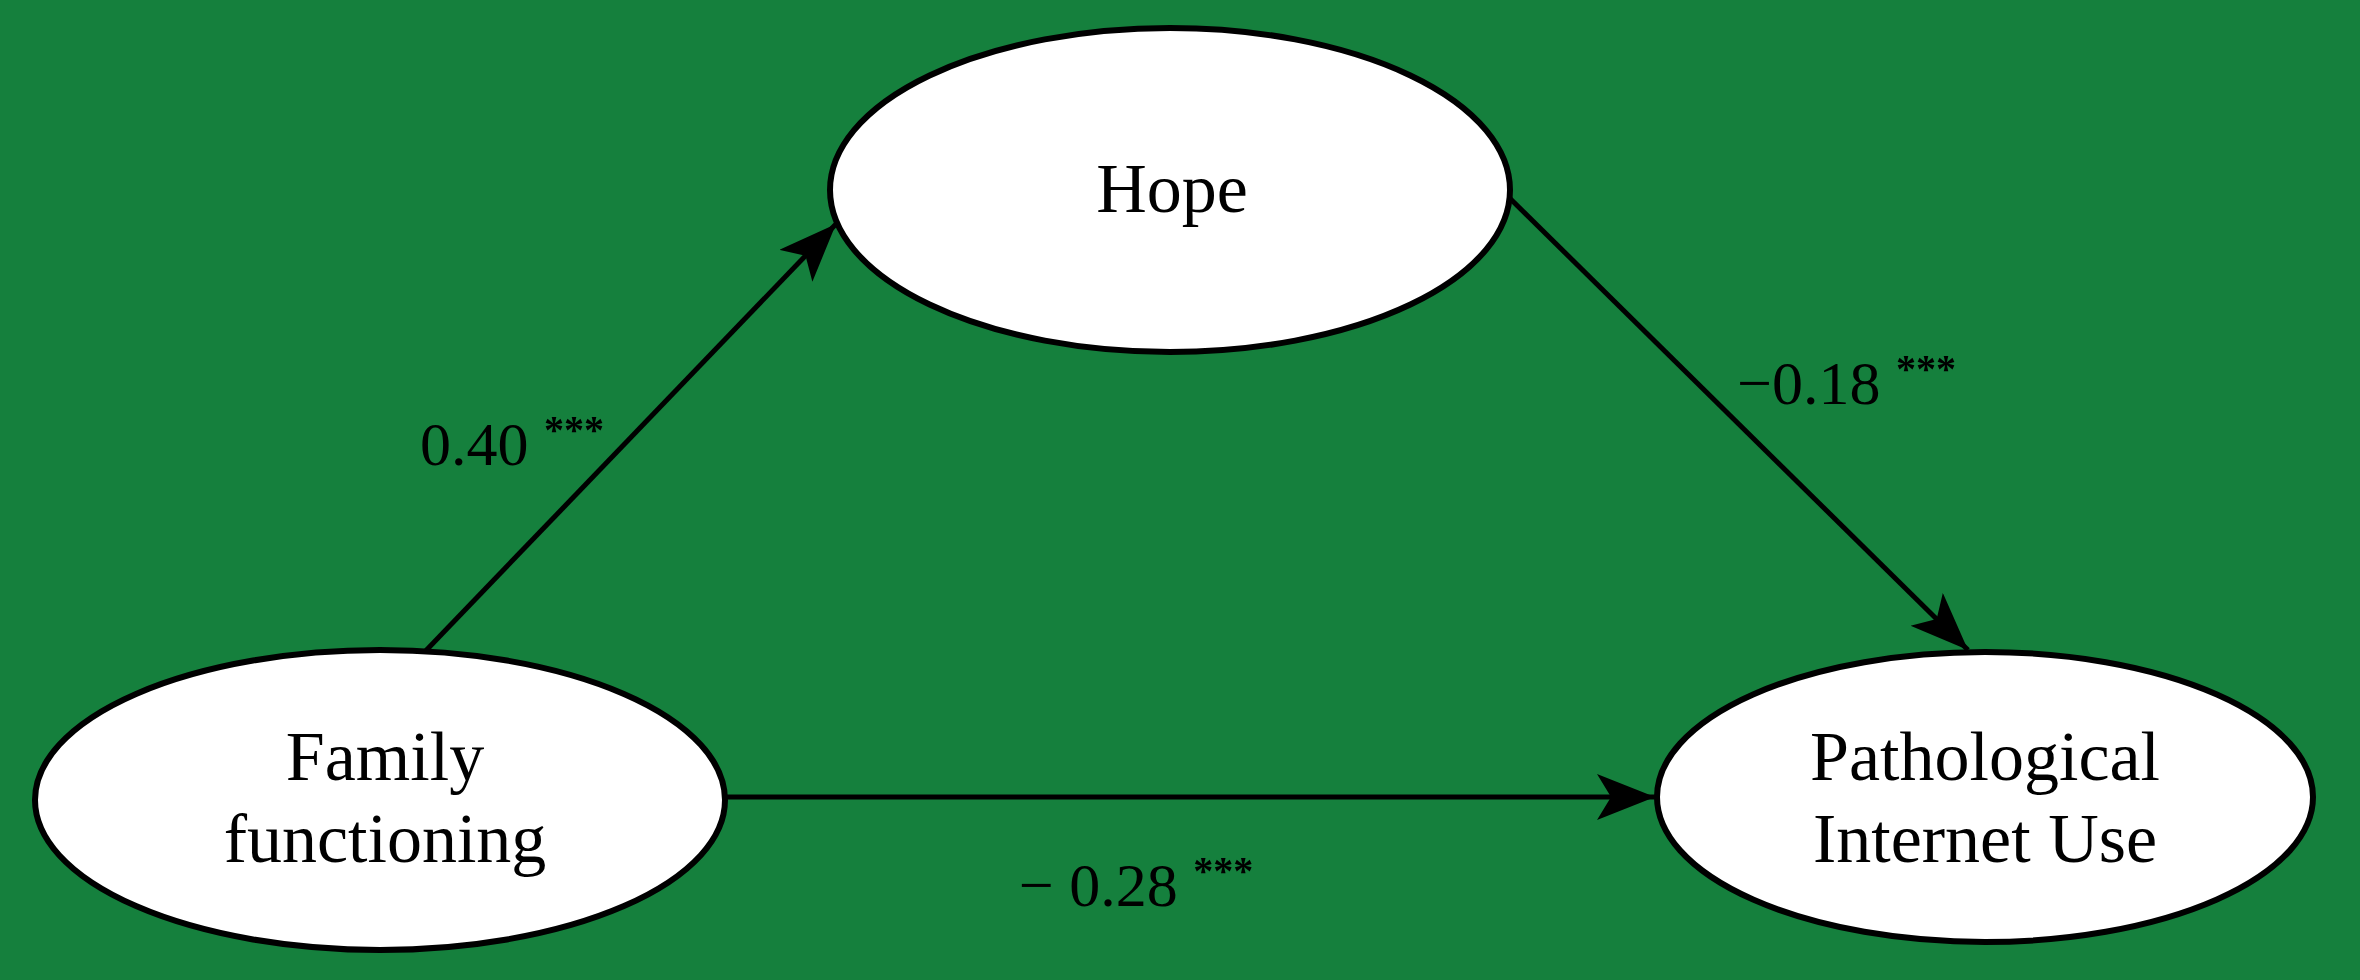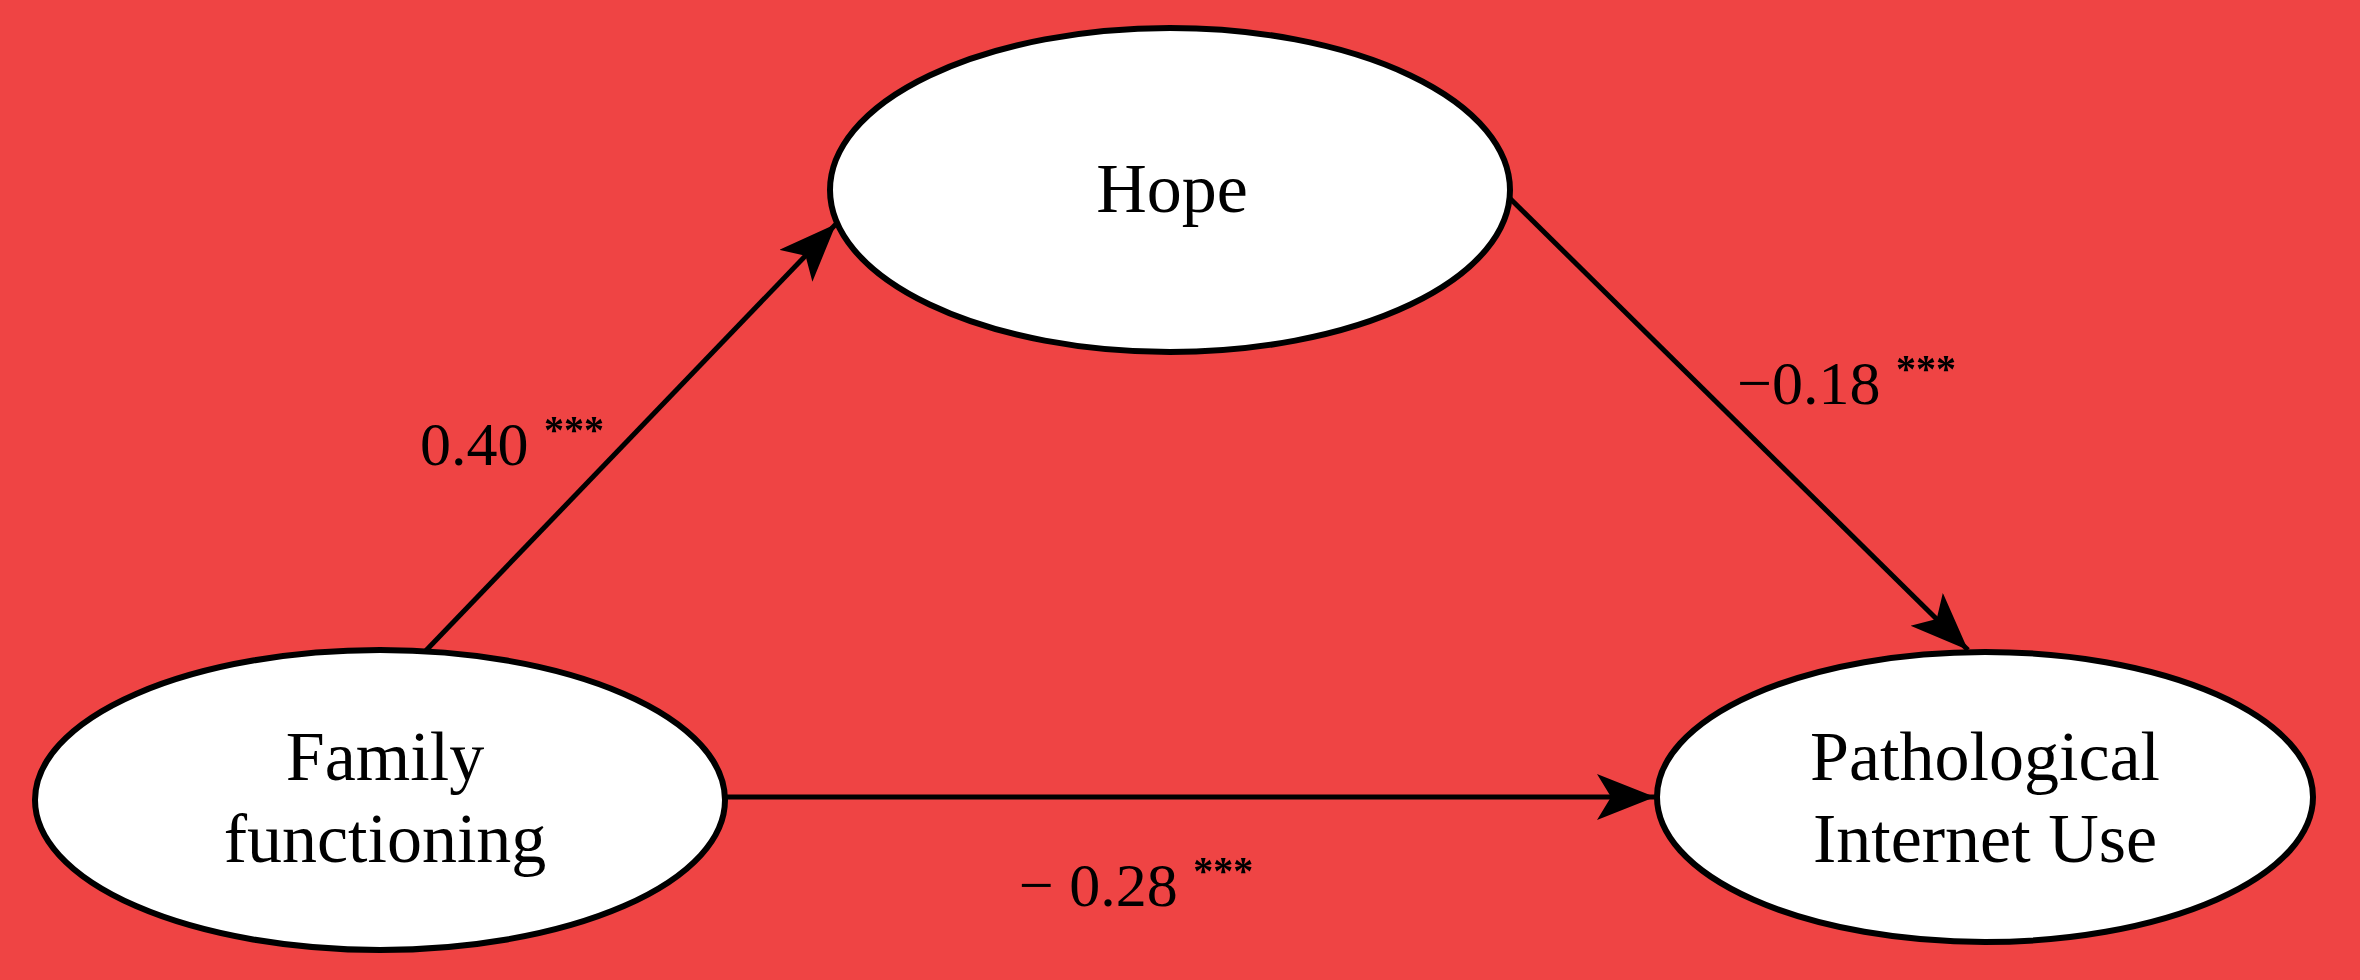--- a/index.html
+++ b/index.html
@@ -3,21 +3,21 @@
 <meta charset="utf-8">
 <style>
   html, body {
     margin: 0;
     padding: 0;
     background: #ffffff;
   }
   .stage {
     width: 2360px;
     height: 980px;
-    background: #ef4444;
+    background: #15803d;
     position: relative;
     overflow: hidden;
   }
   svg { display: block; }
   .edge {
     stroke: #000000;
     stroke-width: 5;
     fill: none;
   }
   .node-shape {

